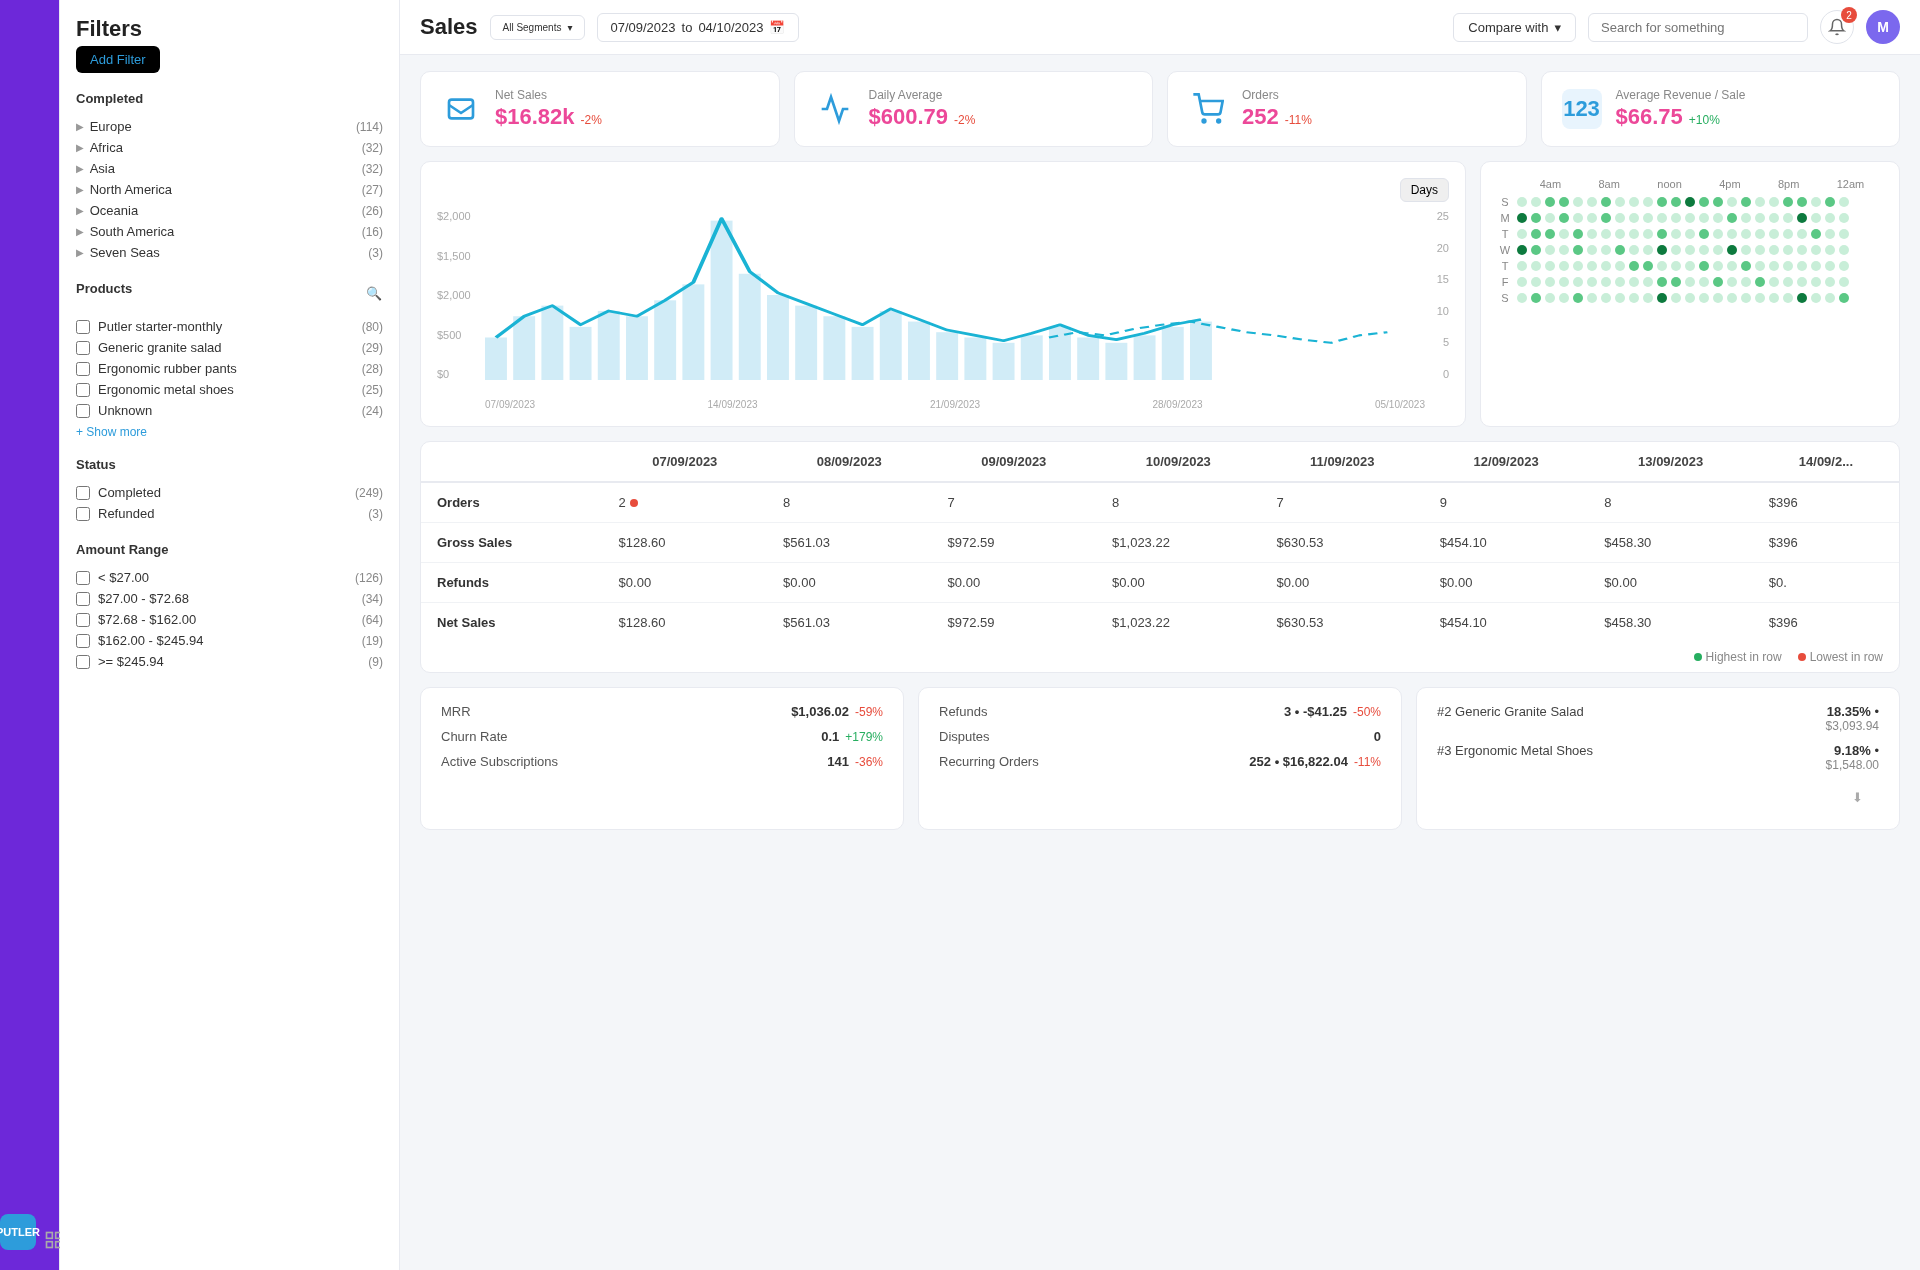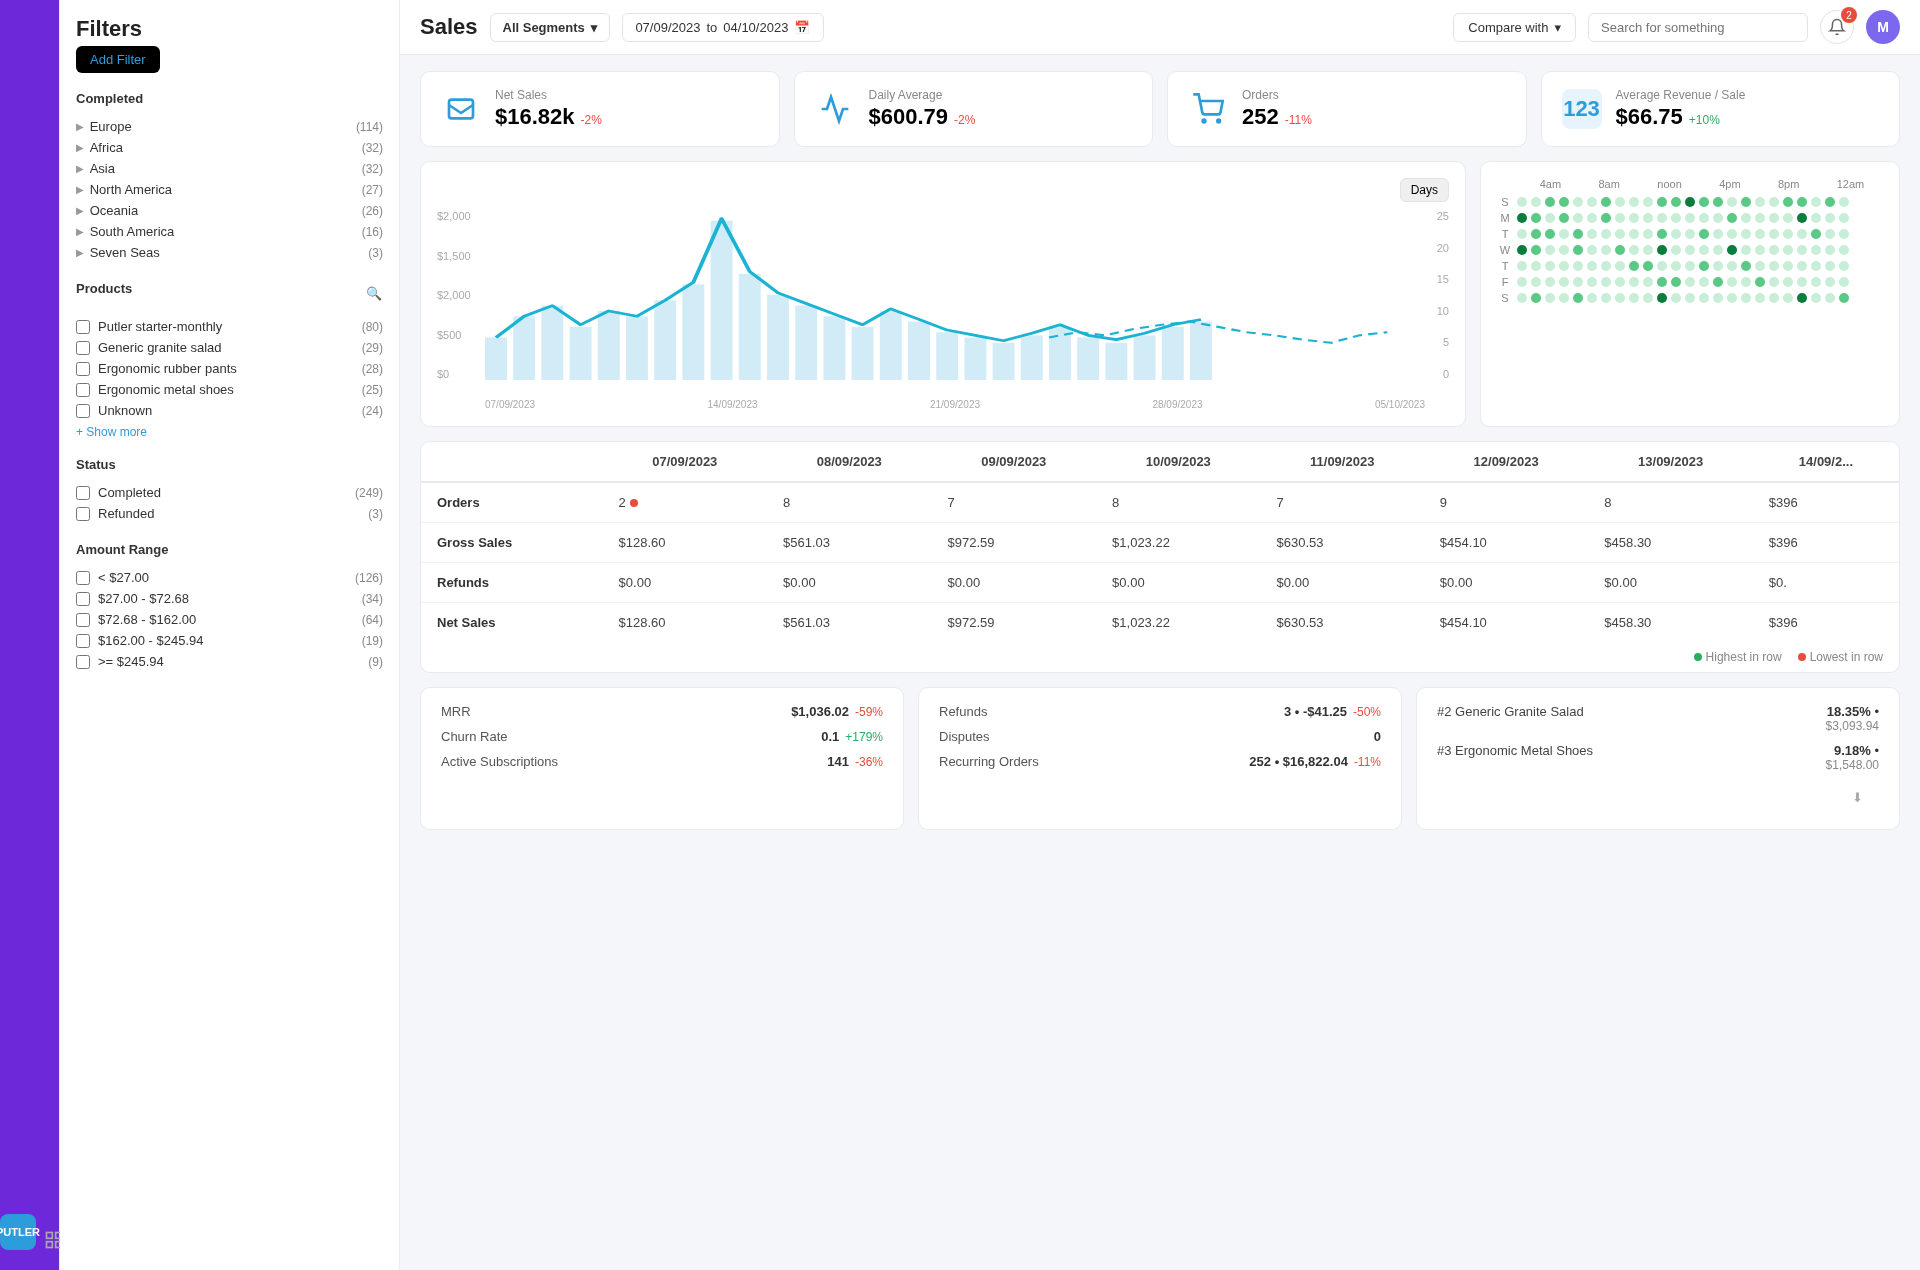--- a/index.html
+++ b/index.html
@@ -30,39 +30,39 @@
 
     .products-header { display: flex; align-items: center; justify-content: space-between; margin-bottom: 10px; }
     .search-icon-small { color: #999; cursor: pointer; }
 
     
     .main-content { flex: 1; display: flex; flex-direction: column; overflow: hidden; }
 
     
     .top-bar { background: #fff; border-bottom: 1px solid #e8eaf0; padding: 10px 20px; display: flex; align-items: center; gap: 12px; }
     .page-title { font-size: 22px; font-weight: 700; color: #222; }
-    .segment-select { border: 1px solid #e0e3ea; border-radius: 6px; padding: 6px 12px; font-size: 13px; background: #fff; cursor: pointer; display: flex; align-items: center; gap: 6px; font-weight: bold; }
+    .segment-select { border: 1px solid #e0e3ea; border-radius: 6px; padding: 6px 12px; font-size: 10px; background: #fff; cursor: pointer; display: flex; align-items: center; gap: 6px; }
     .date-range { border: 1px solid #e0e3ea; border-radius: 6px; padding: 6px 12px; font-size: 13px; background: #fff; display: flex; align-items: center; gap: 6px; }
     .compare-btn { border: 1px solid #e0e3ea; border-radius: 6px; padding: 6px 14px; font-size: 13px; background: #fff; cursor: pointer; display: flex; align-items: center; gap: 6px; margin-left: auto; }
     .search-bar { border: 1px solid #e0e3ea; border-radius: 6px; padding: 6px 12px; font-size: 13px; width: 220px; }
     .notif-btn { position: relative; width: 34px; height: 34px; border-radius: 50%; border: 1px solid #e0e3ea; display: flex; align-items: center; justify-content: center; cursor: pointer; }
     .notif-badge { position: absolute; top: -4px; right: -4px; background: #e74c3c; color: #fff; border-radius: 50%; width: 16px; height: 16px; font-size: 10px; display: flex; align-items: center; justify-content: center; }
     .avatar { width: 34px; height: 34px; border-radius: 50%; background: #7b68ee; display: flex; align-items: center; justify-content: center; color: #fff; font-size: 14px; font-weight: 700; }
 
     
     .dashboard-body { flex: 1; overflow-y: auto; padding: 16px 20px; display: flex; flex-direction: column; gap: 14px; }
 
     
     .metric-cards { display: grid; grid-template-columns: repeat(4, 1fr); gap: 14px; }
     .metric-card { background: #fff; border-radius: 10px; padding: 16px 20px; display: flex; align-items: center; gap: 14px; border: 1px solid #e8eaf0; }
     .metric-icon { width: 40px; height: 40px; display: flex; align-items: center; justify-content: center; color: #2d9cdb; }
     .metric-icon svg { width: 32px; height: 32px; }
     .metric-info { flex: 1; }
     .metric-label { font-size: 12px; color: #888; margin-bottom: 2px; }
-    .metric-value { font-size: 22px; font-weight: 700; color: #000000; text-align: center; }
+    .metric-value { font-size: 22px; font-weight: 700; color: #ec4899; text-align: center; }
     .metric-change { font-size: 12px; margin-left: 6px; }
     .metric-change.neg { color: #e74c3c; }
     .metric-change.pos { color: #27ae60; }
 
     
     .charts-row { display: grid; grid-template-columns: 1fr 420px; gap: 14px; }
     .chart-card { background: #fff; border-radius: 10px; padding: 16px; border: 1px solid #e8eaf0; }
     .chart-header { display: flex; justify-content: flex-end; margin-bottom: 8px; }
     .days-btn { border: 1px solid #e0e3ea; border-radius: 6px; padding: 4px 10px; font-size: 12px; cursor: pointer; }
 

